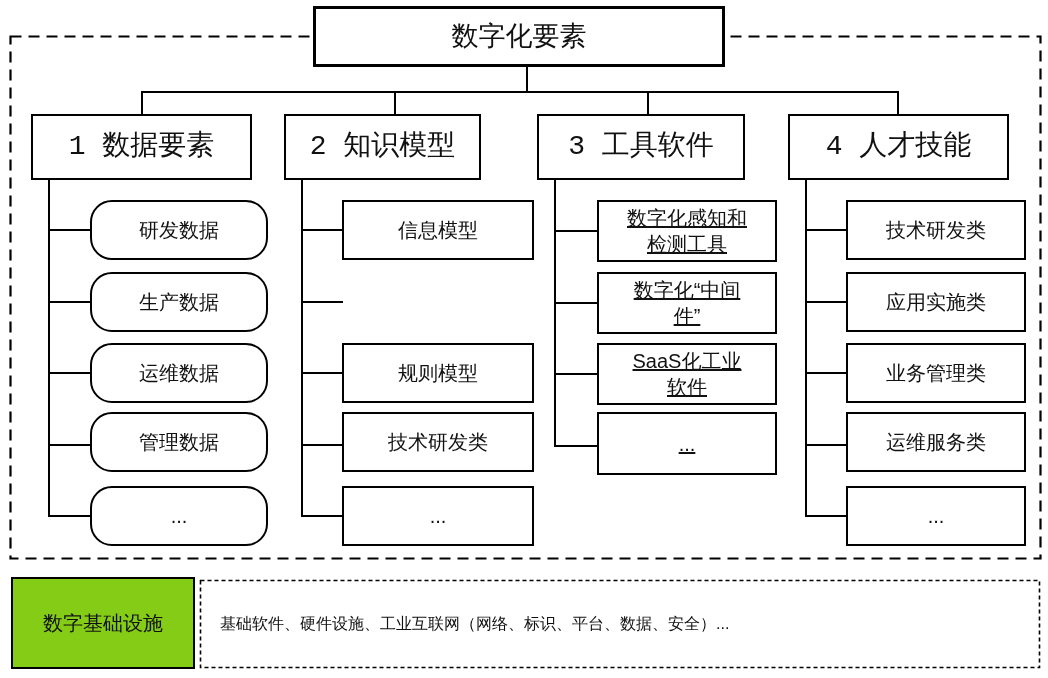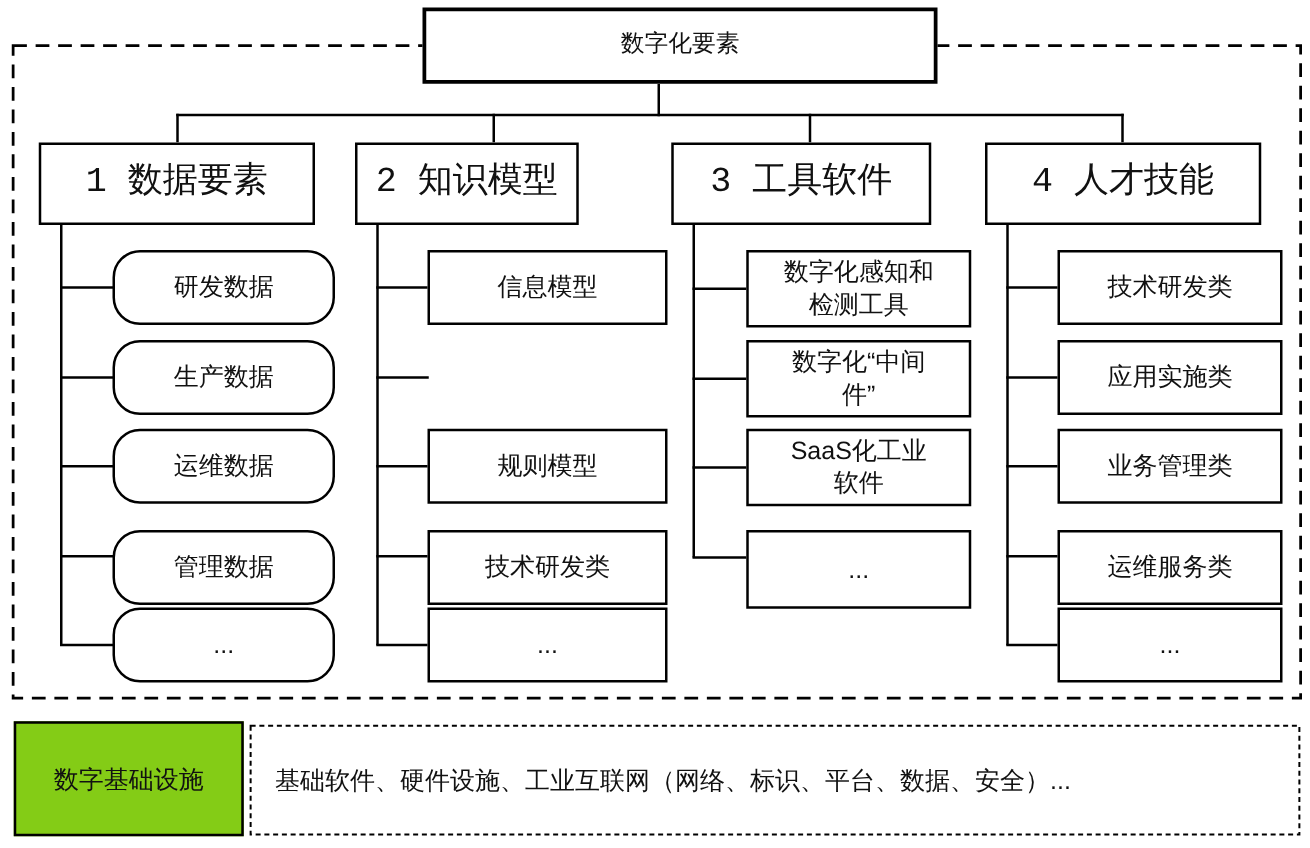--- a/index.html
+++ b/index.html
@@ -28,47 +28,47 @@
     background: #ffffff;
     border: 2px solid #000000;
     display: flex;
     align-items: center;
     justify-content: center;
     text-align: center;
     z-index: 2;
     line-height: 1.3;
   }
   .root {
-    left: 338px; top: 6px; width: 412px; height: 61px;
+    left: 313px; top: 6px; width: 412px; height: 61px;
     border-width: 3px;
-    font-size: 19px;
+    font-size: 27px;
     z-index: 3;
   }
   .header {
     top: 114px; height: 66px;
     border-width: 2.5px;
     font-size: 28px;
     font-family: Liberation Mono, monospace;
   }
   .h-c1 { left: 31px;  width: 221px; }
-  .h-c2 { left: 284px; width: 179px; }
+  .h-c2 { left: 284px; width: 197px; }
   .h-c3 { left: 537px; width: 208px; }
   .h-c4 { left: 788px; width: 221px; }
   .child {
     font-size: 20px;
     height: 60px;
   }
   .c1 { left: 90px;  width: 178px; border-radius: 22px; }
   .c2 { left: 342px; width: 192px; }
-  .c3 { left: 597px; width: 180px; padding: 0 28px; height: 62px; }
+  .c3 { left: 597px; width: 180px; padding: 0 28px; height: 62px; text-decoration: underline; }
   .c4 { left: 846px; width: 180px; }
   .r0 { top: 200px; }
   .r1 { top: 272px; }
   .r2 { top: 343px; }
-  .r3 { top: 424px; }
+  .r3 { top: 412px; }
   .r4 { top: 486px; }
   .c3.r3 { height: 63px; }
   .infra-label {
     position: absolute;
     left: 11px; top: 577px; width: 184px; height: 92px;
     box-sizing: border-box;
     background: #84cc16;
     border: 2.5px solid #000000;
     display: flex;
     align-items: center;
@@ -76,21 +76,21 @@
     font-size: 20px;
     z-index: 2;
   }
   .infra-desc {
     position: absolute;
     left: 200px; top: 580px; width: 840px; height: 88px;
     box-sizing: border-box;
     display: flex;
     align-items: center;
     padding-left: 20px;
-    font-size: 20px;
+    font-size: 16px;
     z-index: 2;
   }
 </style>
 </head>
 <body>
 
 <div class="canvas">
 
   <svg class="connectors" width="1048" height="678">
 

